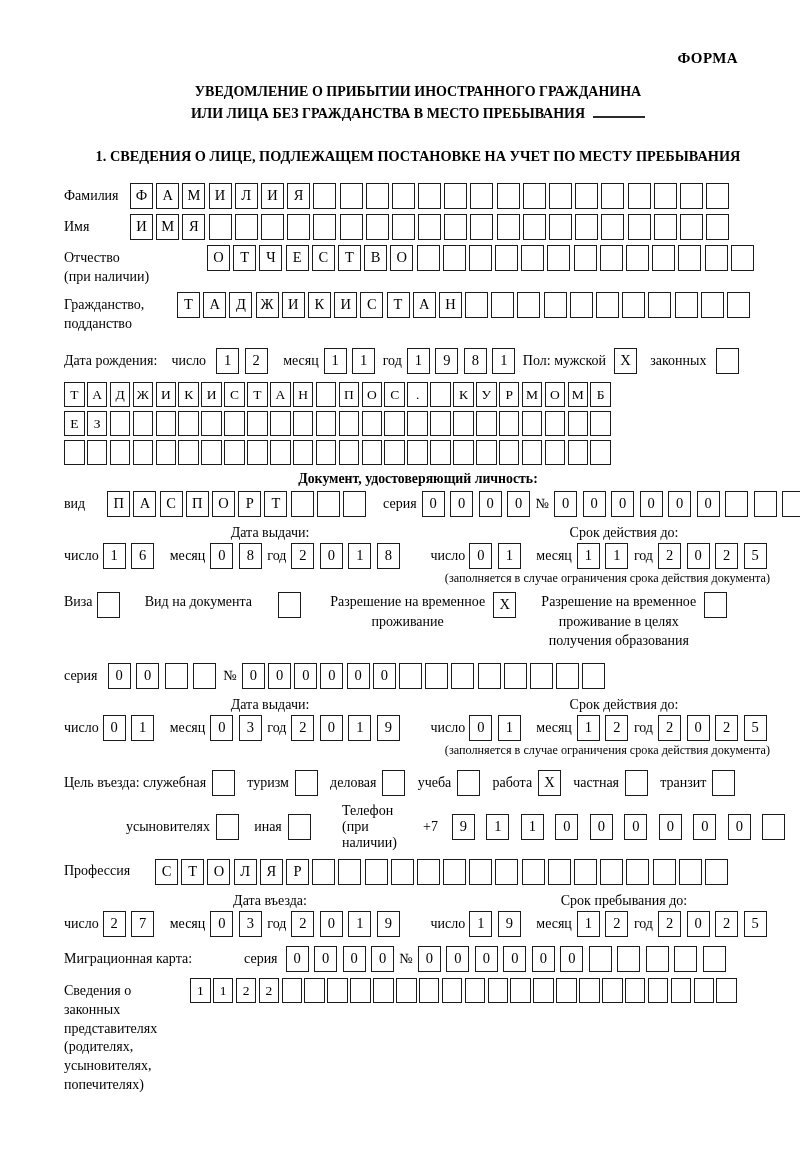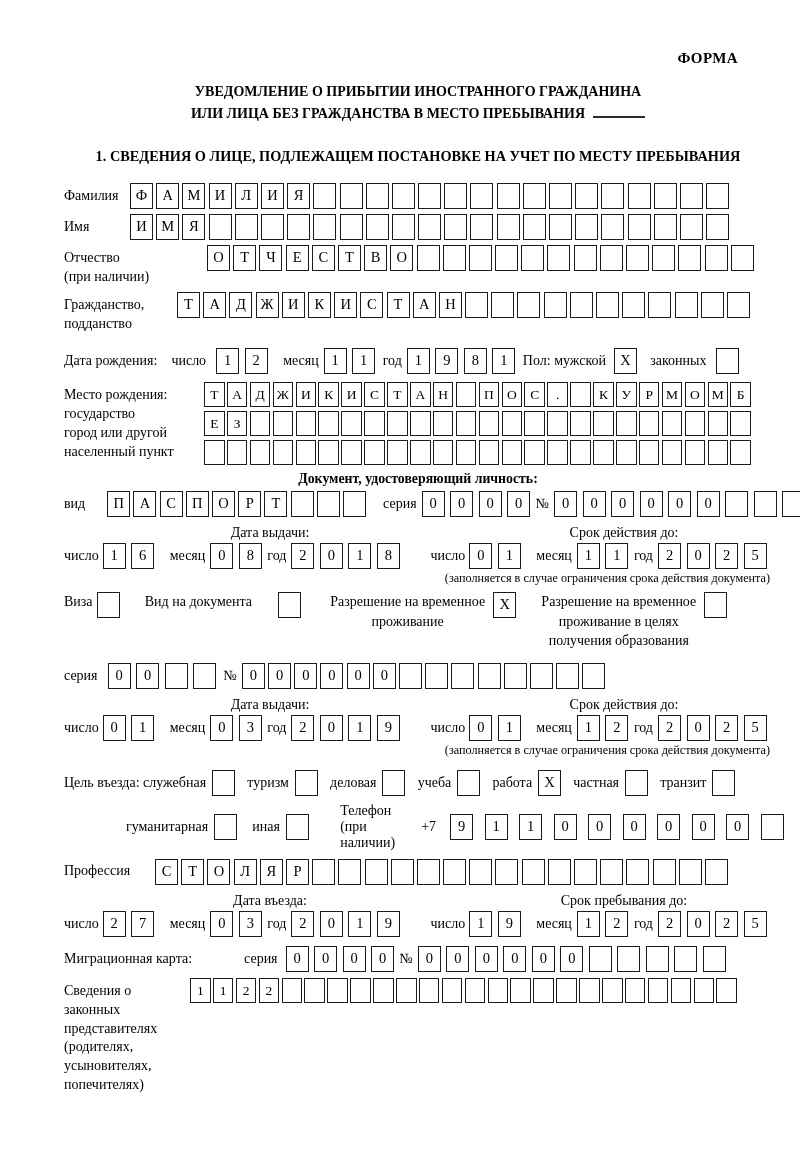--- a/index.html
+++ b/index.html
@@ -208,24 +208,20 @@
     <span class="cells">
         <span class="cell">X</span>
       </span>
     <span style="margin:0 10px 0 10px;">законных</span>
     <span class="cells">
         <span class="cell"></span>
       </span>
   </div>
 
   <div class="frow" style="margin-top:8px;">
-    <span class="flabel w140 pre">Место рождения:
-государство
-город или другой
-населенный пункт</span>
     <span class="stack sm">
       <span class="cells">
           <span class="cell">Т</span>
           <span class="cell">А</span>
           <span class="cell">Д</span>
           <span class="cell">Ж</span>
           <span class="cell">И</span>
           <span class="cell">К</span>
           <span class="cell">И</span>
           <span class="cell">С</span>
@@ -508,21 +504,21 @@
     <span style="margin-left:9px;">частная</span>
     <span class="cells">
         <span class="cell"></span>
       </span>
     <span style="margin-left:9px;">транзит</span>
     <span class="cells">
         <span class="cell"></span>
       </span>
   </div>
   <div class="purpose-row p2">
-    <span class="ind62">гуманитарная</span>
+    <span class="ind62">усыновителях</span>
     <span class="cells">
         <span class="cell"></span>
       </span>
     <span style="margin-left:12px;">иная</span>
     <span class="cells">
         <span class="cell"></span>
       </span>
     <span style="margin-left:28px;">Телефон (при наличии)</span>
     <span style="margin-left:26px;">+7</span>
     <span class="cells dcells" style="margin-left:8px;">

